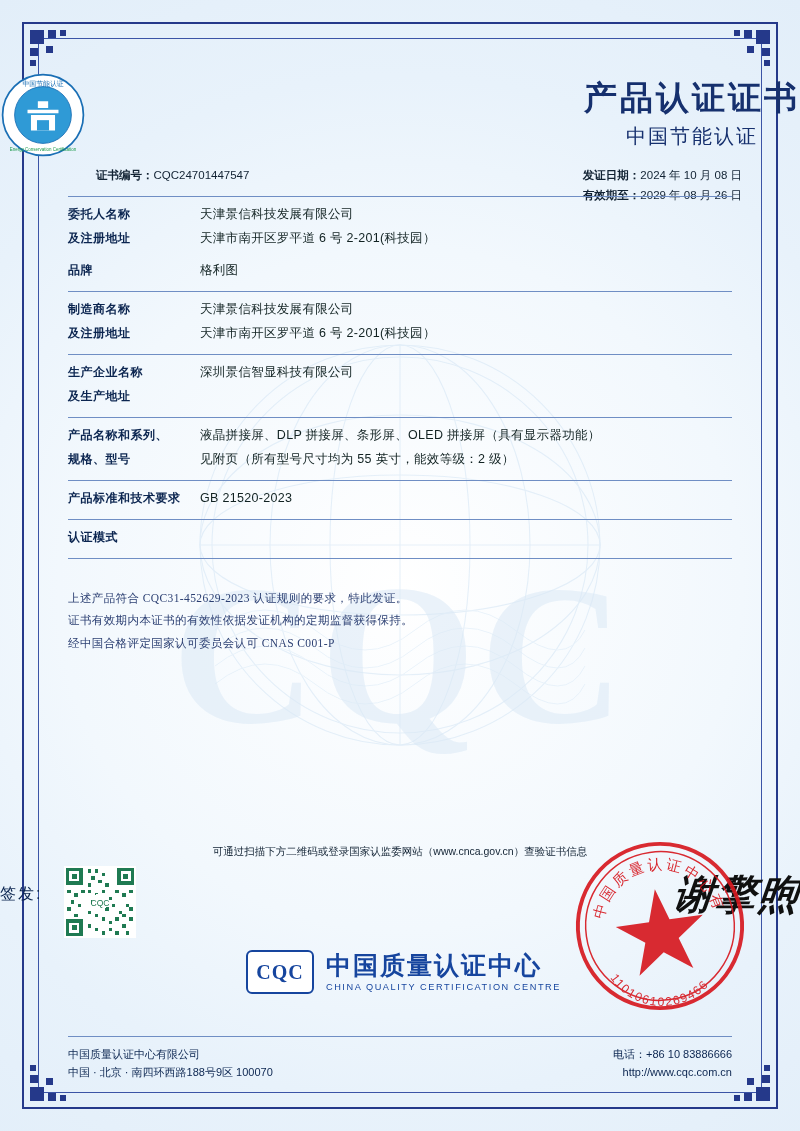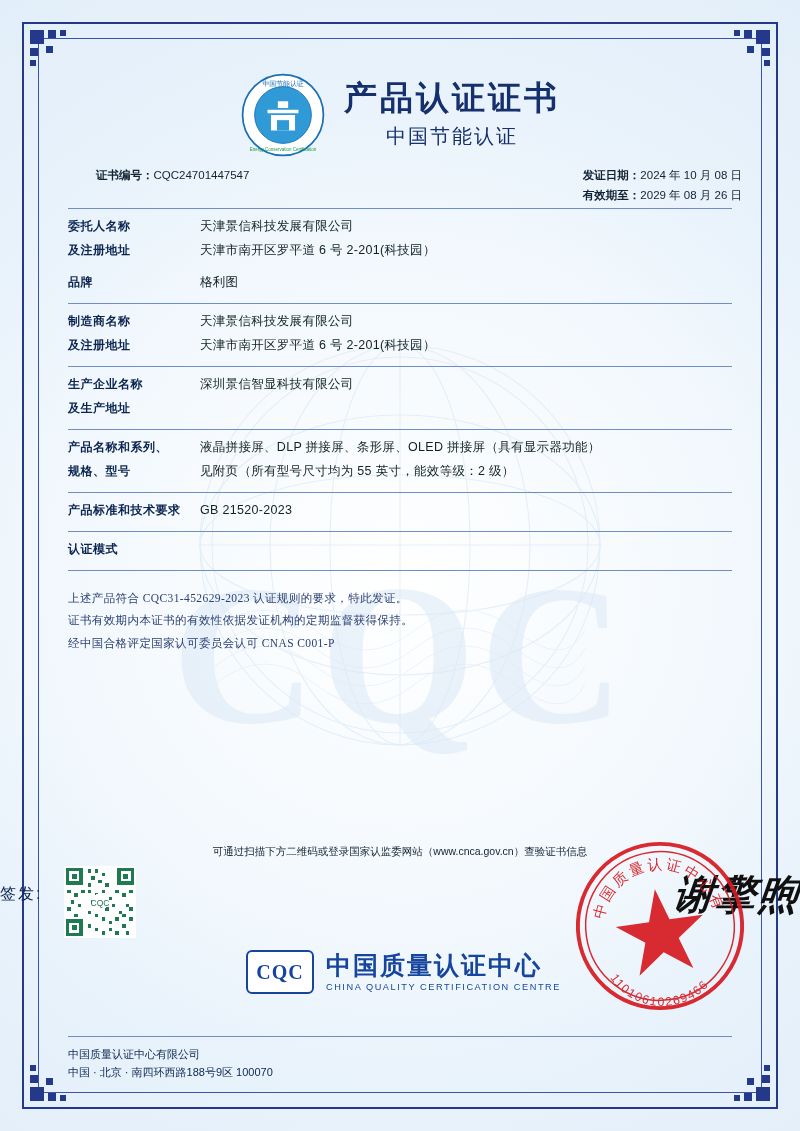--- a/index.html
+++ b/index.html
@@ -81,21 +81,21 @@
   .corner i:nth-child(4){ left:0;  top:18px;width:8px;  height:8px; }
   .corner i:nth-child(5){ left:0;  top:30px;width:6px;  height:6px; }
   .corner i:nth-child(6){ left:16px;top:16px;width:7px; height:7px; }
 
   
   .header {
     position: absolute;
     left: 0; right: 0;
     top: 72px;
     display: flex;
-    justify-content: center;
+    justify-content: space-between;
     align-items: center;
     gap: 18px;
   }
   .seal-logo {
     width: 86px;
     height: 86px;
     flex: 0 0 auto;
   }
   .titles {
     text-align: center;
@@ -130,21 +130,21 @@
   .meta-left .lbl { font-weight: bold; }
   .meta-right { text-align: left; }
   .meta-right div { margin-bottom: 5px; }
   .meta-right .lbl { font-weight: bold; }
 
   
   .body-table {
     position: absolute;
     left: 68px;
     right: 68px;
-    top: 208px;
+    top: 196px;
     font-size: 12px;
     color: #111;
   }
   .rowgrp {
     border-top: 1px solid #6f8ec4;
     padding: 9px 0 9px 0;
   }
   .rowgrp:last-of-type { border-bottom: 1px solid #6f8ec4; }
   .line {
     display: flex;
@@ -531,15 +531,19 @@
         <textPath href="#stampBottom" startOffset="14%">11010610269466</textPath>
       </text>
     </g>
   </svg>
 
   <div class="footer">
     <div class="left">
       <div>中国质量认证中心有限公司</div>
       <div>中国 · 北京 · 南四环西路188号9区  100070</div>
     </div>
+    <div class="right">
+      <div>电话：+86 10 83886666</div>
+      <div>http://www.cqc.com.cn</div>
+    </div>
   </div>
 
 </div>
 
 </body></html>

